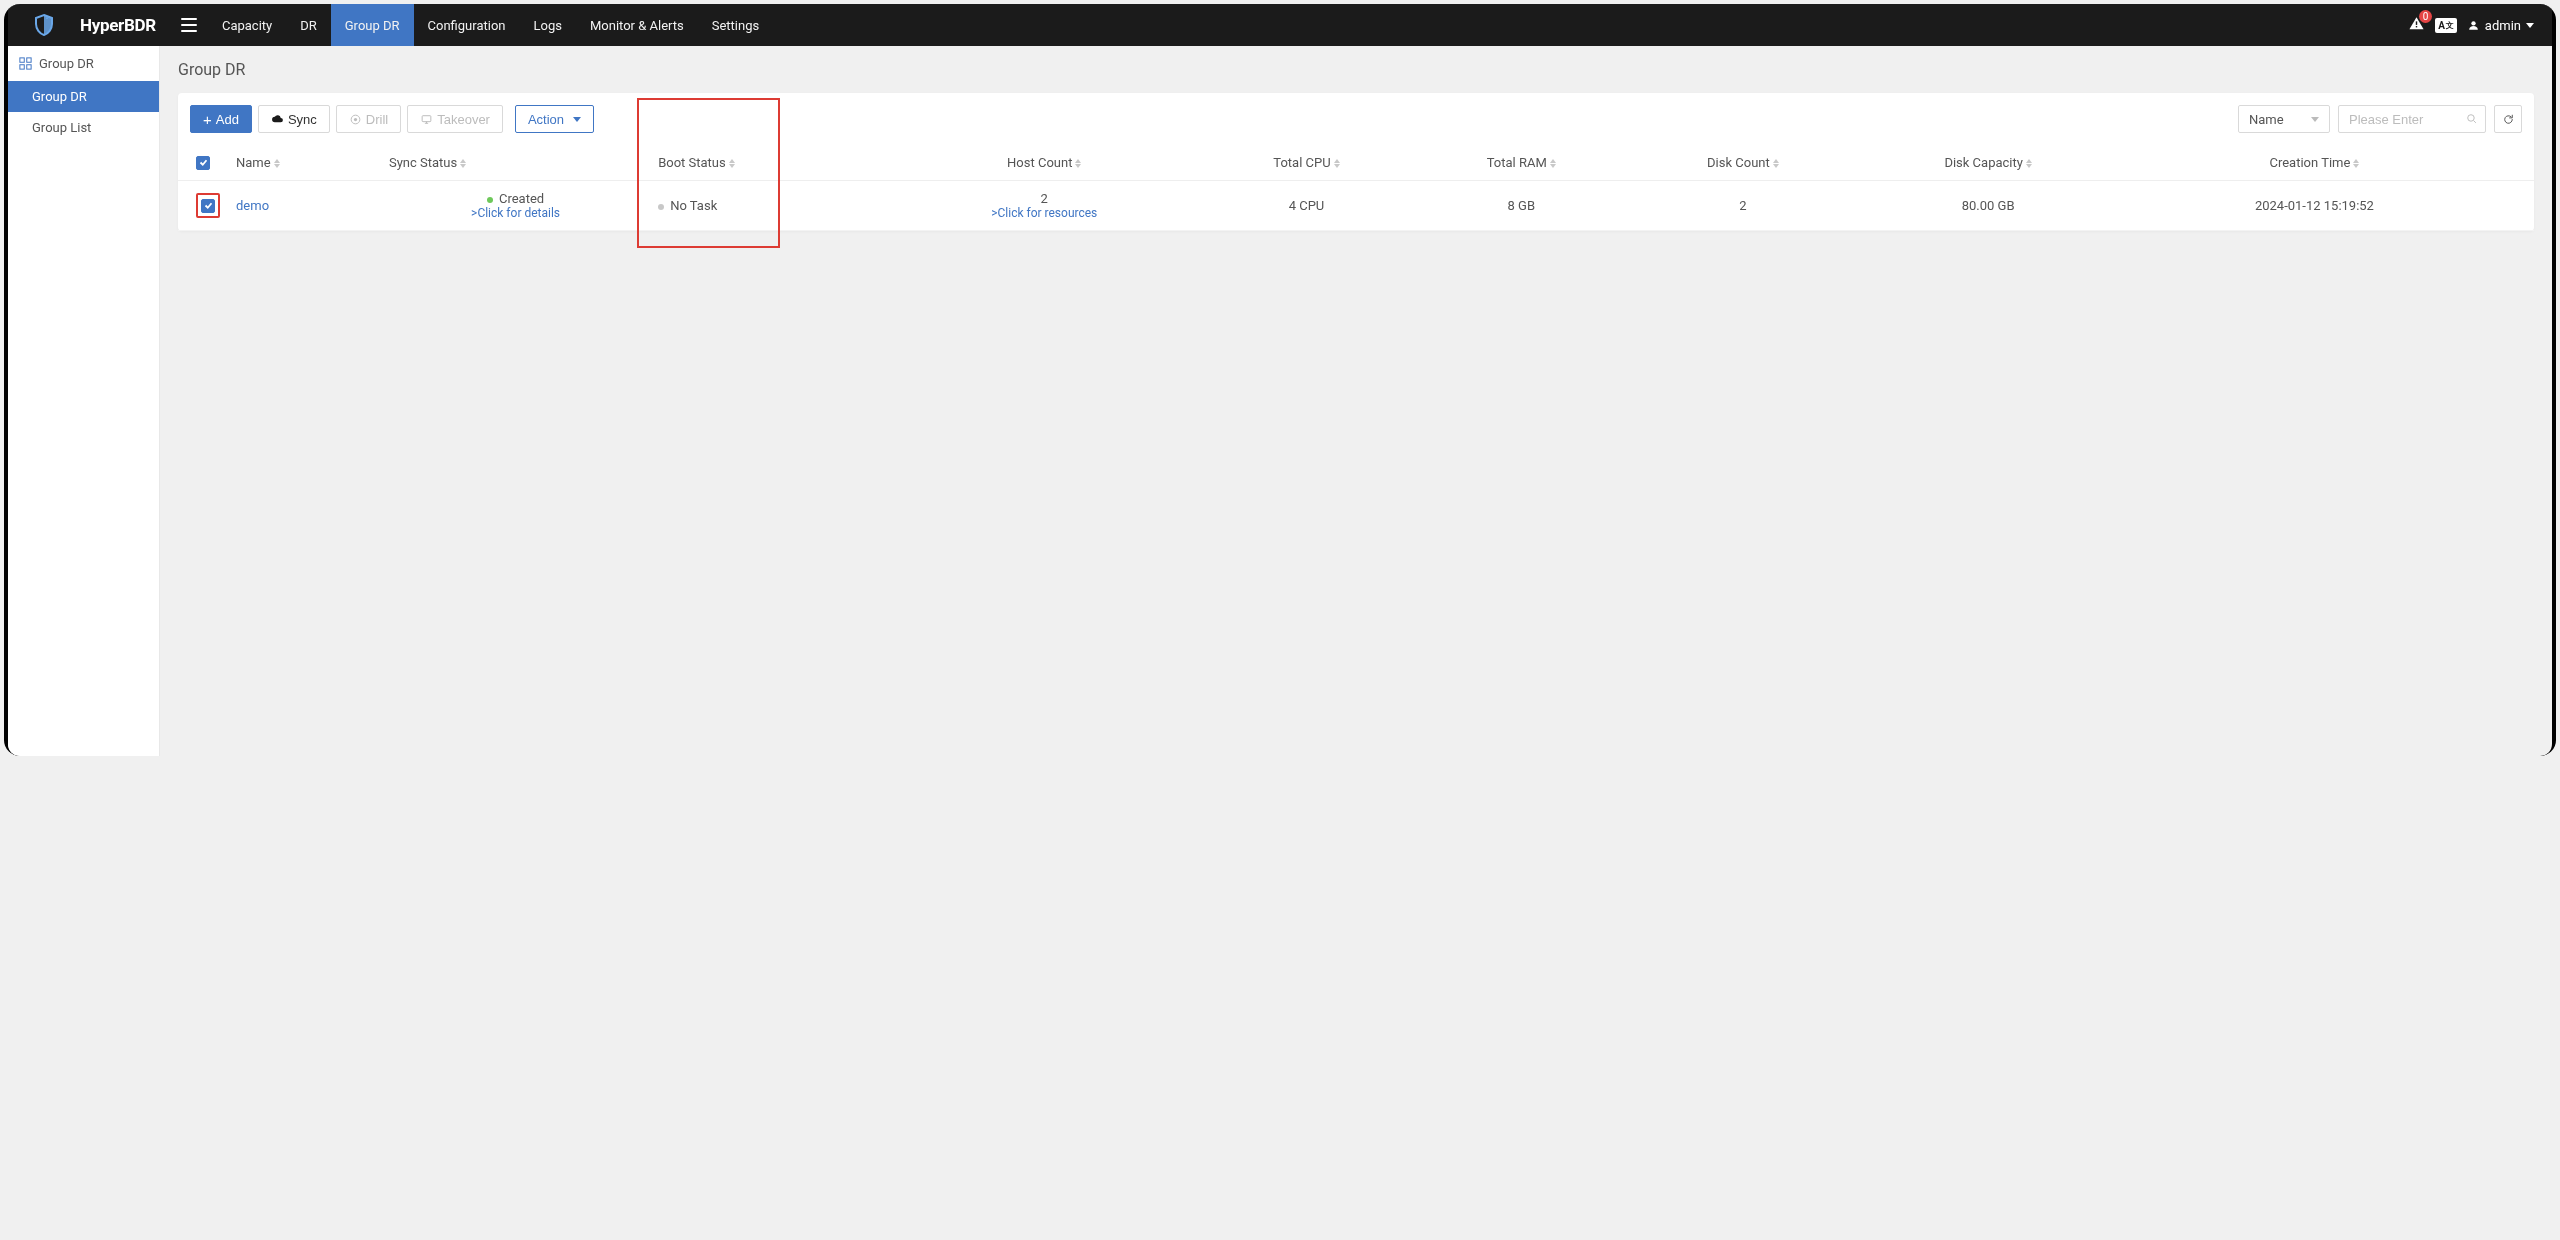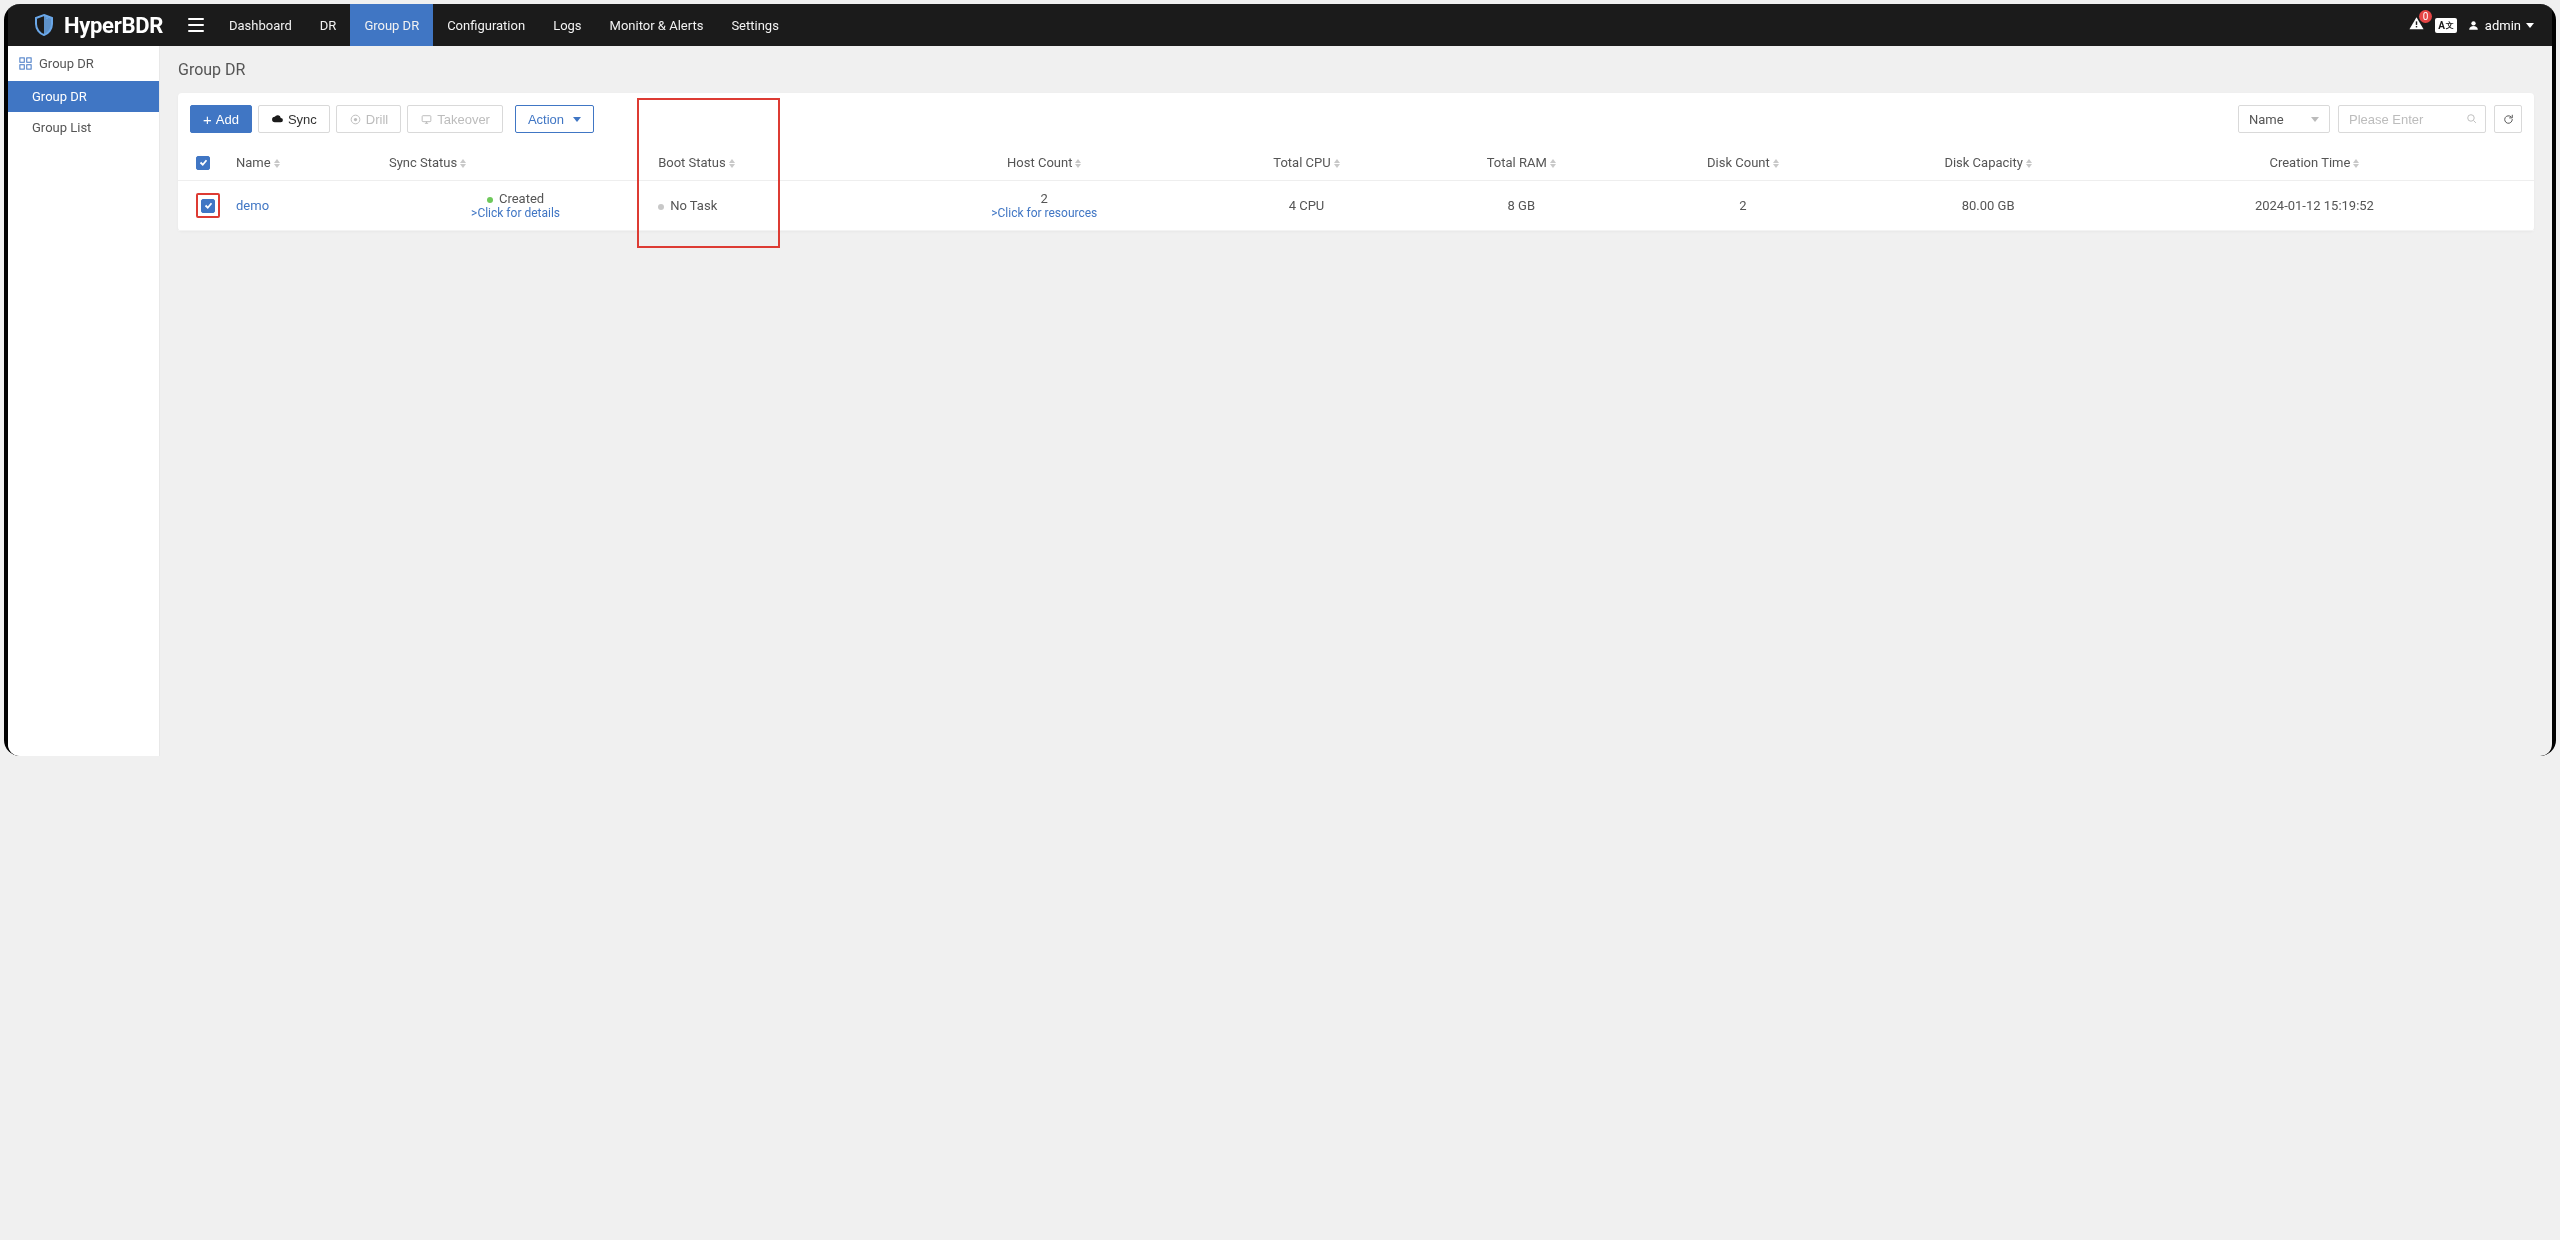--- a/index.html
+++ b/index.html
@@ -3,21 +3,21 @@
   <meta charset="utf-8">
   <style>
     * { box-sizing: border-box; margin: 0; padding: 0; }
     body { font-family: -apple-system, BlinkMacSystemFont, "Segoe UI", Roboto, "Helvetica Neue", Arial, sans-serif; background: #f0f0f0; color: #333; font-size: 13px; }
     
     .app-wrapper { background: #000; border-radius: 16px; padding: 0; overflow: hidden; margin: 4px; position: relative; height: 752px; }
     .app-inner { background: #f0f0f0; position: absolute; top: 0; left: 4px; right: 4px; bottom: 0; border-radius: 0 0 12px 12px; overflow: hidden; }
     
     
     .topnav { background: #1b1b1b; height: 42px; display: flex; align-items: center; color: #fff; }
-    .logo { display: flex; align-items: center; gap: 8px; padding: 0 14px 0 24px; font-weight: 700; font-size: 22px; letter-spacing: -0.3px; }
+    .logo { display: flex; align-items: center; gap: 24px; padding: 0 14px 0 24px; font-weight: 700; font-size: 17px; letter-spacing: -0.3px; }
     .logo svg { width: 24px; height: 24px; }
     .hamburger { width: 38px; display: flex; flex-direction: column; align-items: center; justify-content: center; gap: 4px; cursor: pointer; }
     .hamburger span { display: block; width: 16px; height: 2px; background: #fff; border-radius: 1px; }
     .nav-items { display: flex; height: 100%; }
     .nav-item { height: 100%; display: flex; align-items: center; padding: 0 14px; color: #f2f2f2; cursor: pointer; font-size: 13px; }
     .nav-item.active { background: #4076c4; }
     .nav-right { margin-left: auto; display: flex; align-items: center; gap: 10px; padding-right: 18px; }
     .alert-icon { position: relative; }
     .alert-icon svg { width: 17px; height: 17px; fill: #fff; }
     .badge-count { position: absolute; top: -5px; right: -7px; background: #e54545; color: #fff; font-size: 10px; min-width: 13px; height: 13px; border-radius: 7px; display: flex; align-items: center; justify-content: center; padding: 0 2px; }
@@ -109,21 +109,21 @@
           <circle cx="17" cy="4.5" r="0.7" fill="#6aa7e8"></circle>
         </svg>
         <span>HyperBDR</span>
       </div>
       <div class="hamburger">
         <span></span>
           <span></span>
           <span></span>
       </div>
       <div class="nav-items">
-        <div class="nav-item">Dashboard</div>
+        <div class="nav-item">Capacity</div>
         <div class="nav-item">DR</div>
         <div class="nav-item active">Group DR</div>
         <div class="nav-item">Configuration</div>
         <div class="nav-item">Logs</div>
         <div class="nav-item">Monitor &amp; Alerts</div>
         <div class="nav-item">Settings</div>
       </div>
       <div class="nav-right">
         <div class="alert-icon">
           <svg viewBox="0 0 24 24">

